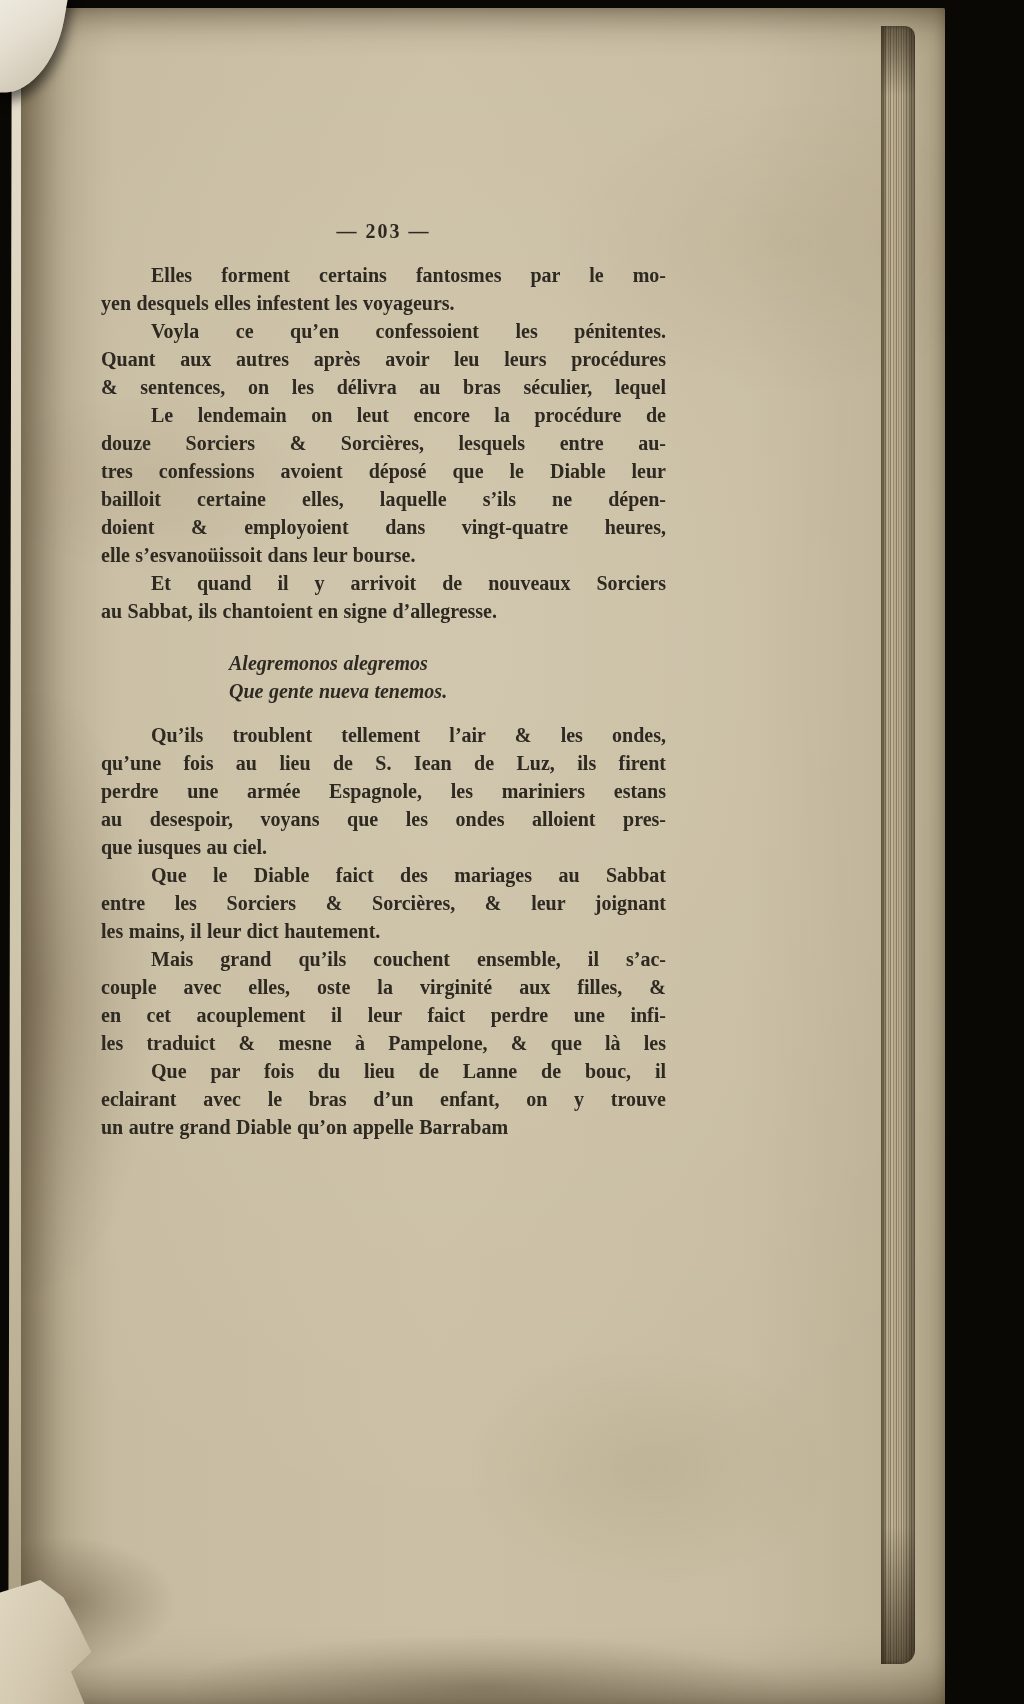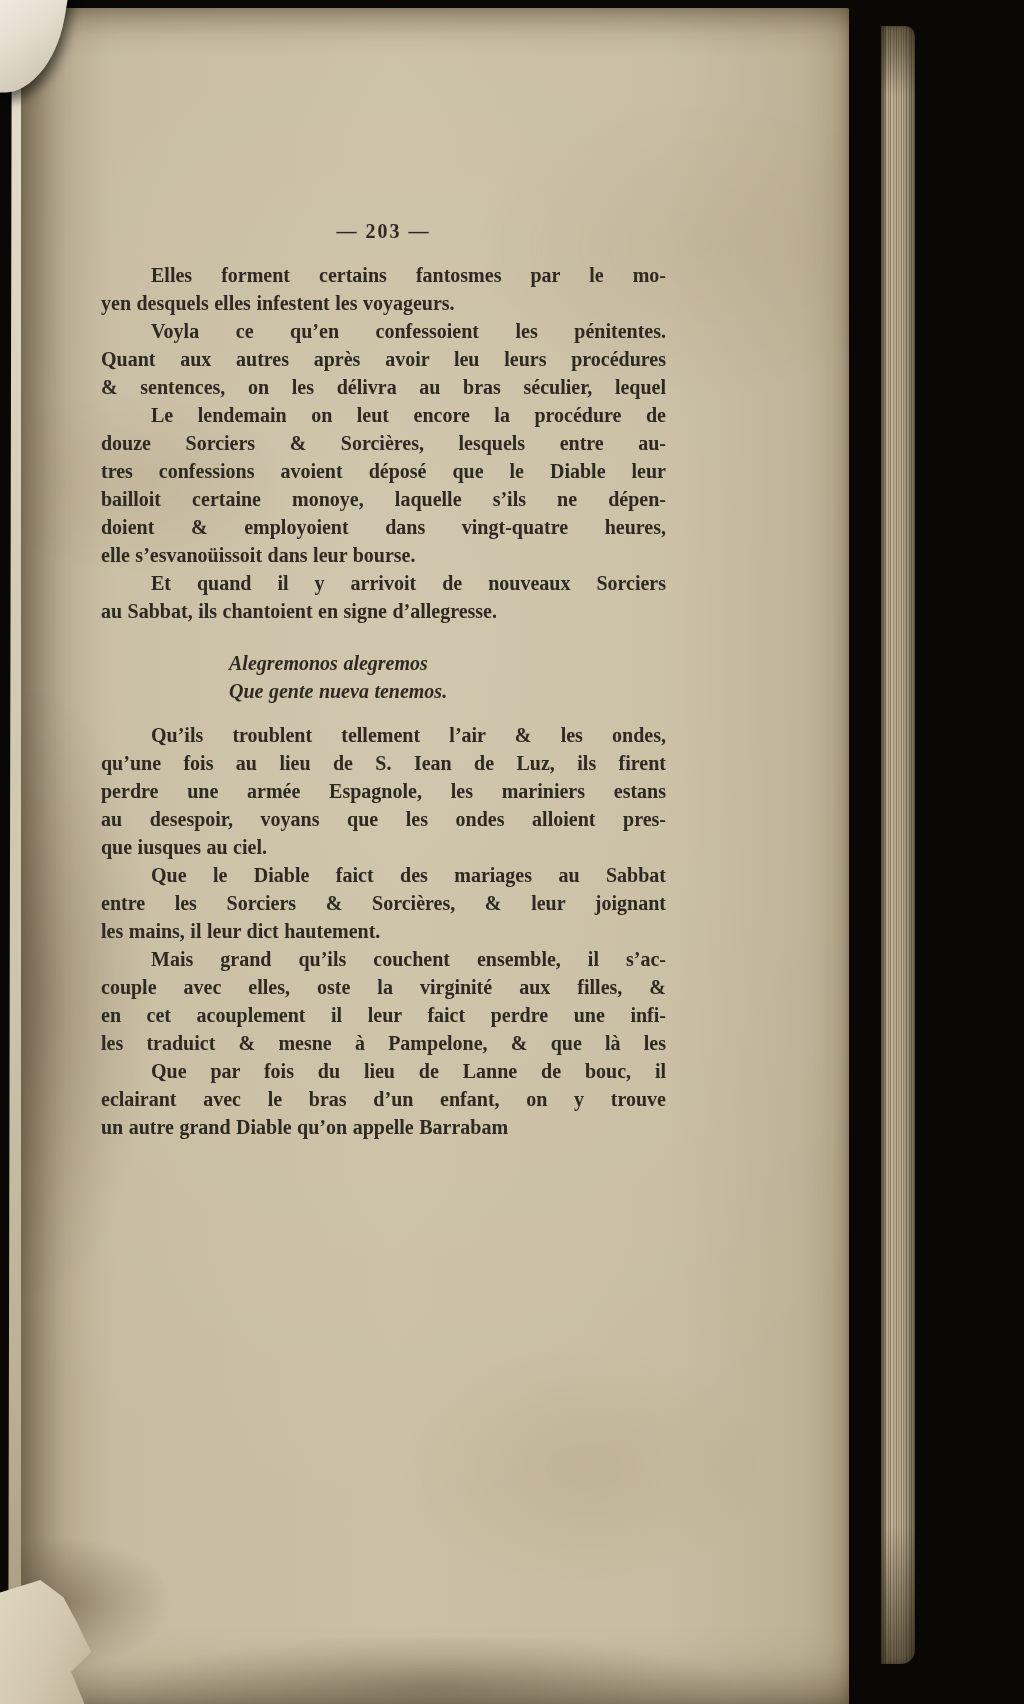--- a/index.html
+++ b/index.html
@@ -28,21 +28,21 @@
     background: linear-gradient(180deg, #e6dfcd 0%, #d6cdb6 30%, #cfc6ae 55%, #b9ad91 85%, #a4987c 100%);
     border-radius: 6px 0 0 4px;
     transform: rotate(0.12deg);
     z-index: 1;
   }
   
   .page {
     position: absolute;
     left: 21px;
     top: 8px;
-    width: 828px;
+    width: 924px;
     height: 1696px;
     z-index: 2;
     border-radius: 4px 2px 0 0;
     background:
       radial-gradient(ellipse 130% 85% at 46% 38%, rgba(255,252,240,0.12), rgba(0,0,0,0) 62%),
       linear-gradient(90deg, #a89c80 0px, #bcb095 45px, #c7bca1 95px, #cbc0a5 45%, #c8bda2 78%, #bdb196 94%, #b0a488 100%),
       var(--paper, #c8bda2);
     box-shadow:
       inset 0 26px 38px -24px rgba(55,42,22,0.6),
       inset 0 -40px 55px -32px rgba(55,42,22,0.55),
@@ -155,21 +155,21 @@
           </div>
           <div class="para">
             <div class="line first">Voyla ce qu’en confessoient les pénitentes.</div>
             <div class="line">Quant aux autres après avoir leu leurs procédures</div>
             <div class="line">&amp; sentences, on les délivra au bras séculier, lequel</div>
           </div>
           <div class="para">
             <div class="line first">Le lendemain on leut encore la procédure de</div>
             <div class="line">douze Sorciers &amp; Sorcières, lesquels entre au-</div>
             <div class="line">tres confessions avoient déposé que le Diable leur</div>
-            <div class="line">bailloit certaine monoye, laquelle s’ils ne dépen-</div>
+            <div class="line">bailloit certaine elles, laquelle s’ils ne dépen-</div>
             <div class="line">doient &amp; employoient dans vingt-quatre heures,</div>
             <div class="line last">elle s’esvanoüissoit dans leur bourse.</div>
           </div>
           <div class="para">
             <div class="line first">Et quand il y arrivoit de nouveaux Sorciers</div>
             <div class="line last">au Sabbat, ils chantoient en signe d’allegresse.</div>
           </div>
           <div class="verse">
             <div class="line">Alegremonos alegremos</div>
             <div class="line last">Que gente nueva tenemos.</div>

